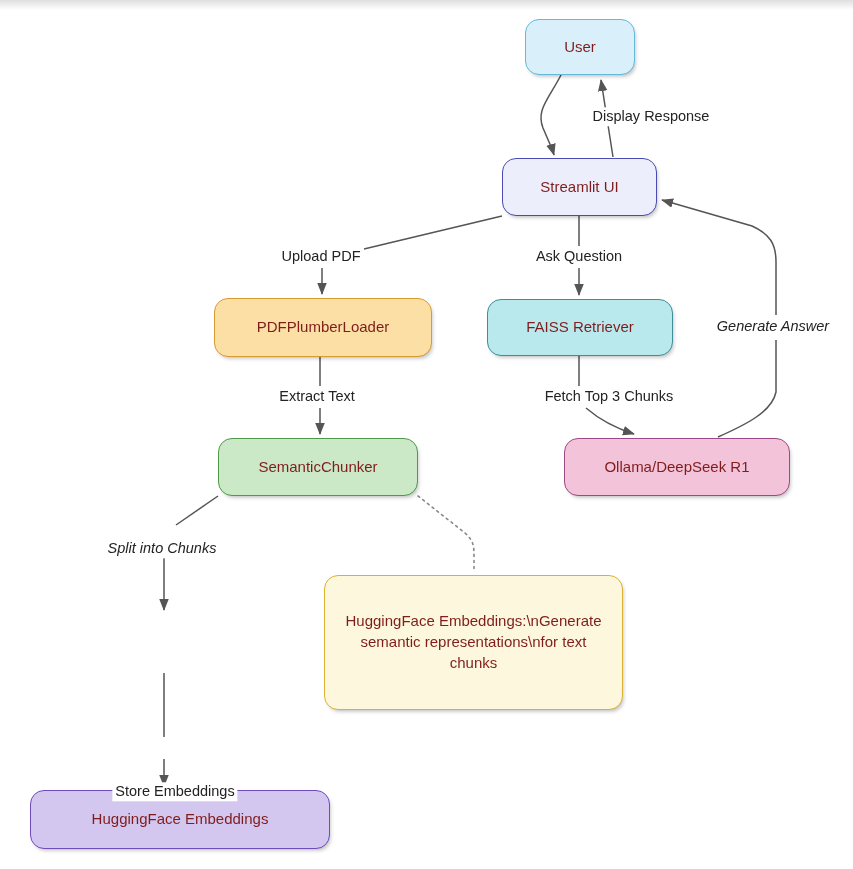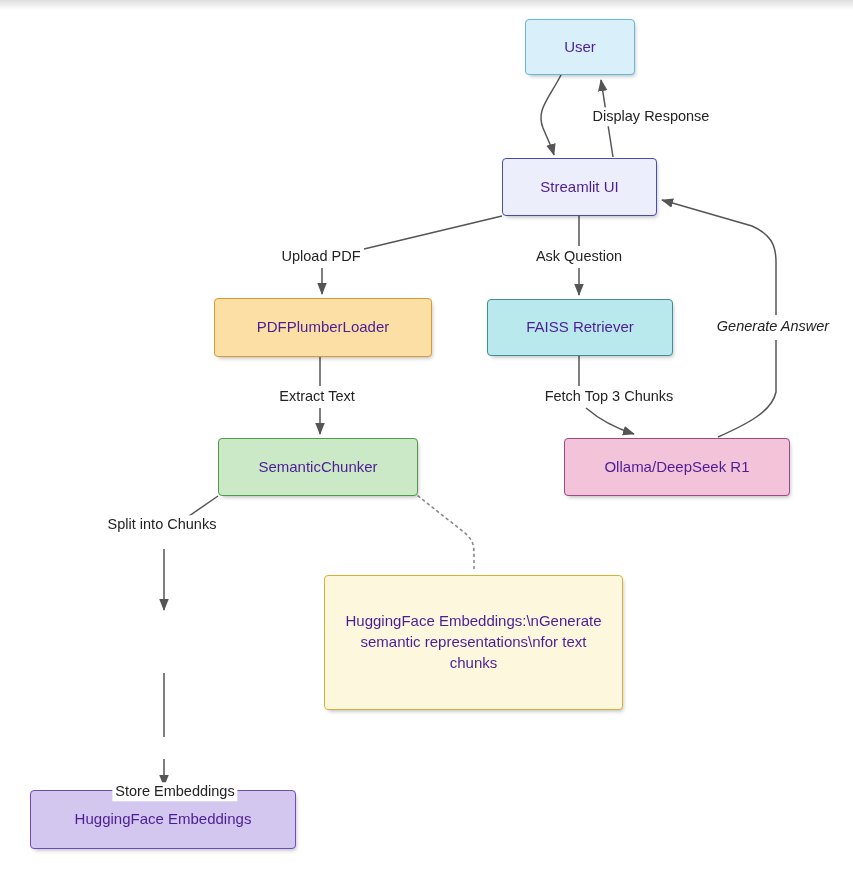--- a/index.html
+++ b/index.html
@@ -35,26 +35,26 @@
     left: 0; top: 0;
     width: 853px;
     height: 869px;
     overflow: visible;
   }
   .node {
     position: absolute;
     box-sizing: border-box;
     border-width: 1.6px;
     border-style: solid;
-    border-radius: 4px;
+    border-radius: 14px;
     display: flex;
     align-items: center;
     justify-content: center;
     text-align: center;
-    color: #4c1d95;
+    color: #7f1d1d;
     font-size: 15px;
     line-height: 1.38;
     box-shadow: 2px 3px 4px -2px rgba(0,0,0,0.30);
   }
   .node-label { display: block; padding: 0 6px; }
   .note-label { display: block; padding: 0 14px; }
   .edge-label {
     position: absolute;
     font-size: 14.5px;
     color: #232323;
@@ -123,38 +123,38 @@
 
   <div class="node" style="left:218px; top:438px; width:200px; height:58px; background:#cbe8c7; border-color:#4f9a4a;">
     <span class="node-label">SemanticChunker</span>
   </div>
 
   <div class="node" style="left:564px; top:438px; width:226px; height:58px; background:#f2c3d9; border-color:#9c4a86;">
     <span class="node-label">Ollama/DeepSeek R1</span>
   </div>
 
 
-  <div class="node" style="left:30px; top:790px; width:266px; height:59px; background:#d3c6ef; border-color:#6f4bbd;">
+  <div class="node" style="left:30px; top:790px; width:300px; height:59px; background:#d3c6ef; border-color:#6f4bbd;">
     <span class="node-label">HuggingFace Embeddings</span>
   </div>
 
   <div class="node" style="left:324px; top:575px; width:299px; height:135px; background:#fdf8dd; border-color:#dcb132;">
     <span class="note-label">HuggingFace Embeddings:\nGenerate semantic representations\nfor text chunks</span>
   </div>
 
   <div class="edge-label" style="left:624px; top:117px; transform:translate(-50%,-50%);margin-left:27px;">Display Response</div>
 
   <div class="edge-label" style="left:321px; top:257px; transform:translate(-50%,-50%);">Upload PDF</div>
 
   <div class="edge-label" style="left:579px; top:257px; transform:translate(-50%,-50%);">Ask Question</div>
 
   <div class="edge-label" style="left:317px; top:397px; transform:translate(-50%,-50%);">Extract Text</div>
 
   <div class="edge-label" style="left:578px; top:397px; transform:translate(-50%,-50%);margin-left:31px;">Fetch Top 3 Chunks</div>
 
   <div class="edge-label" style="left:773px; top:327px; transform:translate(-50%,-50%);font-style:italic;">Generate Answer</div>
 
-  <div class="edge-label" style="left:162px; top:525px; transform:translate(-50%,-50%);">Split into Chunks</div>
+  <div class="edge-label" style="left:162px; top:549px; transform:translate(-50%,-50%);font-style:italic;">Split into Chunks</div>
 
   <div class="edge-label" style="left:175px; top:748px; transform:translate(-50%,-50%);margin-top:44px;">Store Embeddings</div>
 
   <div class="top-shade"></div>
 </div>
 
 </body></html>

